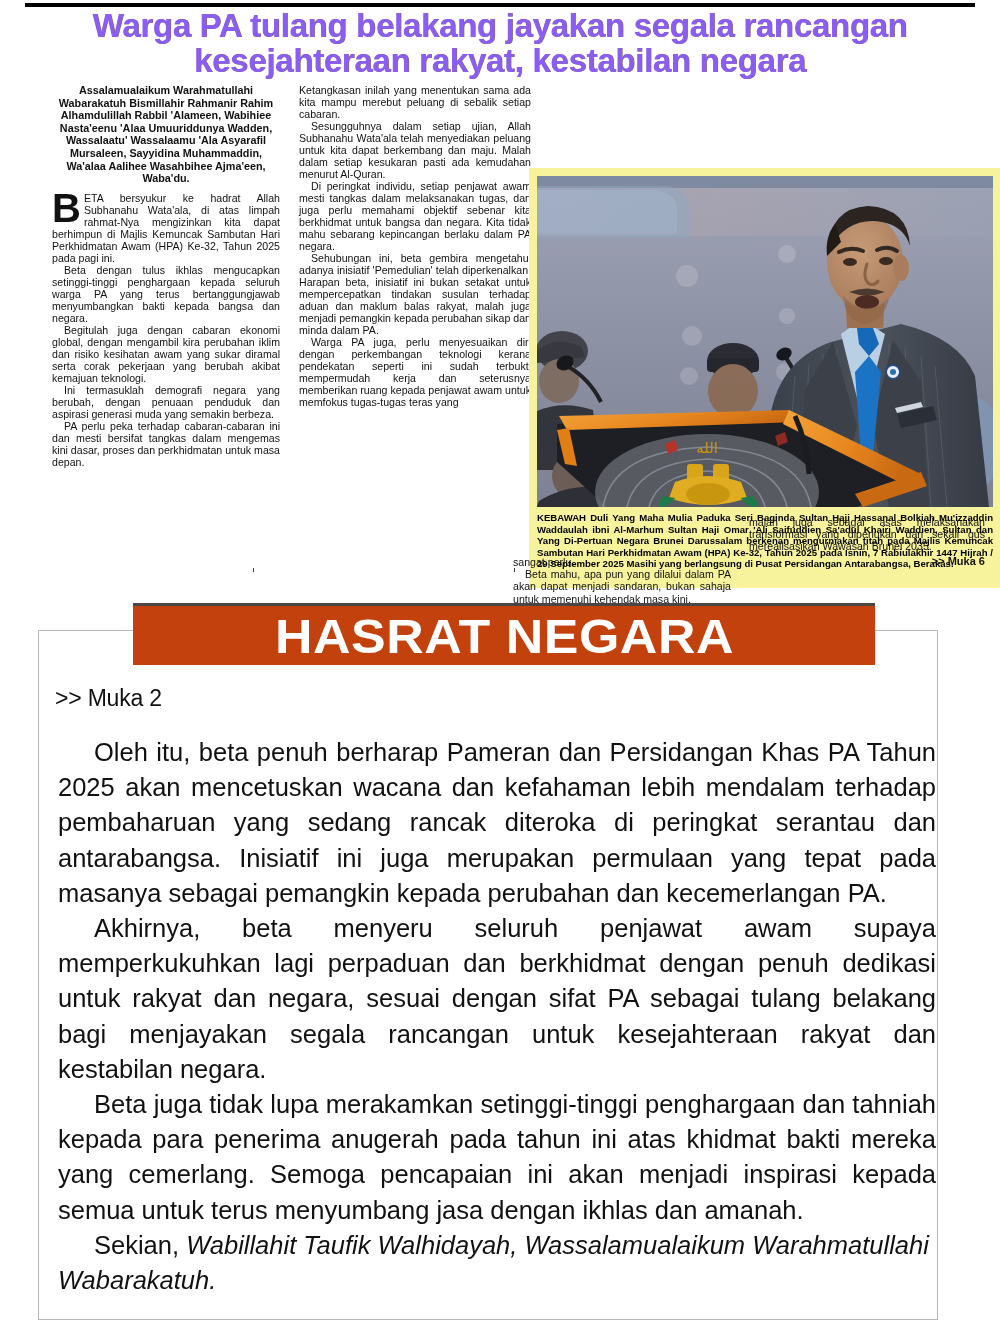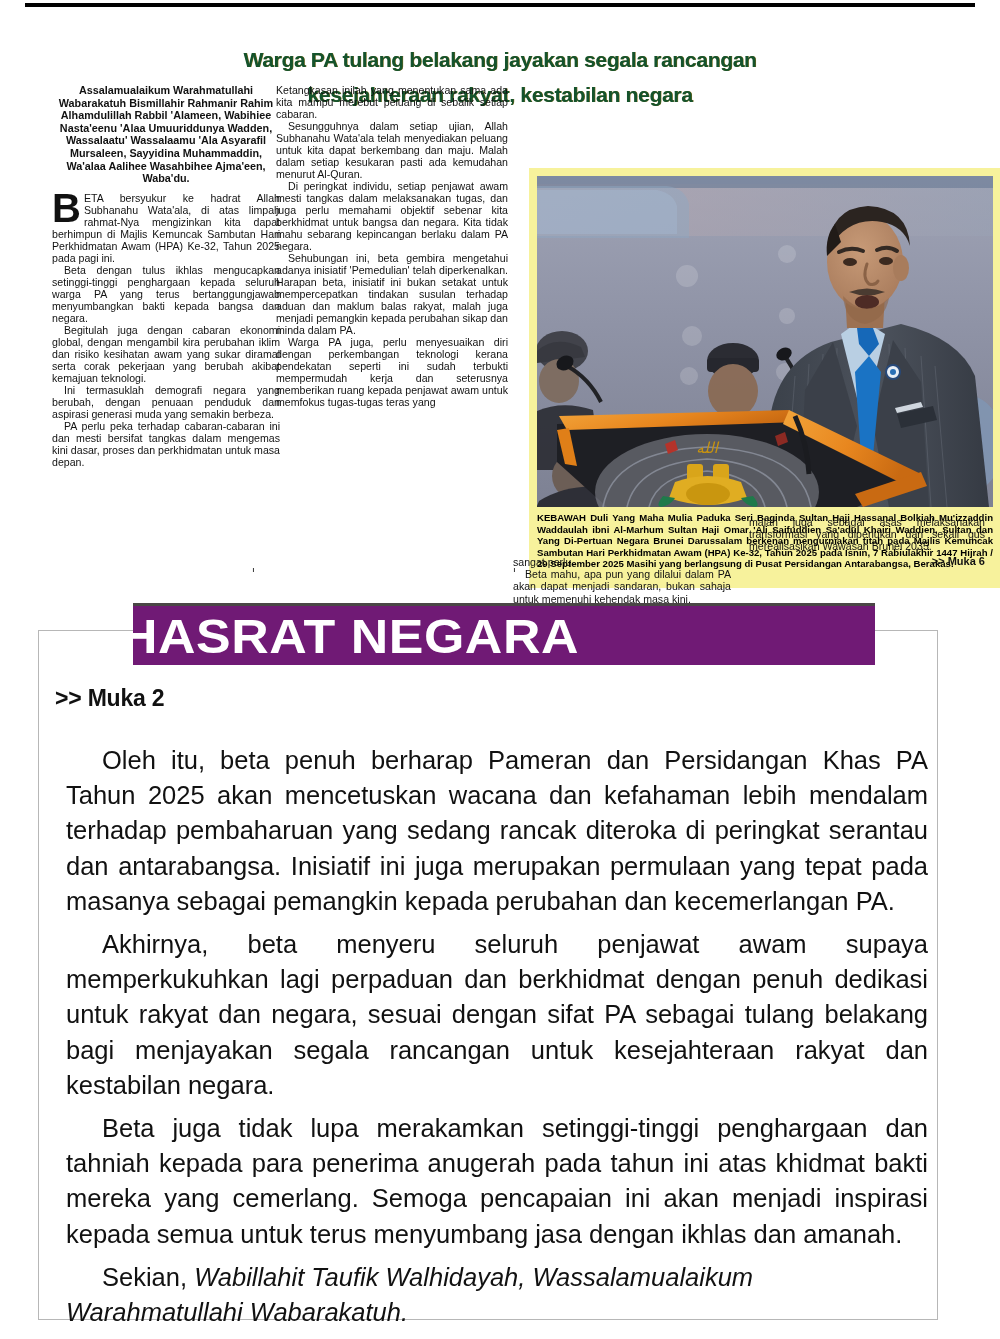--- a/index.html
+++ b/index.html
@@ -16,49 +16,48 @@
   
   .top-rule{
     position:absolute; left:25px; top:3px; width:950px; height:4px;
     background:#000;
   }
 
   
   .headline{
     position:absolute; left:28px; top:8px; width:944px;
     text-align:center;
-    color:#14532d;
+    color:#8b5cf6;
     font-weight:bold;
-    font-size:21px;
+    font-size:33px;
     line-height:35px;
     letter-spacing:-0.3px;
     font-family:"Liberation Sans", sans-serif;
     text-shadow:0.5px 0 0 #87701c;
-    margin-top:34px;
   }
   .headline .l2{ display:block; }
 
   
   .top-area{
     position:absolute; left:0; top:84px; width:1000px; height:500px;margin-left:16px;
   }
 
   .col{
     position:absolute; top:0;
     font-size:10.6px;
     line-height:12.0px;
     text-align:justify;
     text-justify:inter-word;
     color:#111;
   }
   .col p{ margin:0; text-indent:12px; }
   .col p.noind{ text-indent:0; }
 
   #col1{ left:36px; width:228px; }
-  #col2{ left:260px; width:232px; }
+  #col2{ left:283px; width:232px; }
 
   .basmalah{
     text-align:center;
     font-weight:bold;
     font-size:10.8px;
     line-height:12.6px;
     text-indent:0 !important;
     margin-bottom:7px !important;
   }
 
@@ -89,21 +88,20 @@
   .photo-frame{
     position:absolute; left:0; top:0; width:472px; height:420px;
     background:#f7f29c;
     padding:8px 8px 0 8px;
   }
   .photo{
     position:relative;
     width:456px; height:331px;
     overflow:hidden;
     background:#eab308;
-    font-style:italic;
   }
   .photo svg{ display:block; }
   .caption{
     position:absolute; left:8px; top:344px; width:456px;
     font-size:9.6px; line-height:11.6px; font-weight:bold;
     text-align:justify; color:#000;
   }
 
   
   #col3{ position:absolute; left:513px; top:516px; width:218px;
@@ -118,52 +116,52 @@
   }
 
   
   .lower-box{
     position:absolute; left:38px; top:630px; width:900px; height:690px;
     border:1px solid #b7b7b7;
     background:#fff;
   }
   .banner{
     position:absolute; left:133px; top:603px; width:742px; height:62px;
-    background:#701a75;
+    background:#c2410c;
     border-top:3px solid #4a4646;
-    display:flex; align-items:center; 
+    display:flex; align-items:center; justify-content:center;
     overflow:hidden;
   }
   .banner-text{
     color:#fff;
     font-size:49px;
     font-weight:bold;
     letter-spacing:0.5px;
     line-height:52px;
     font-family:"Liberation Sans", sans-serif;
     transform:scaleX(1.06);
   }
 
   .muka2{
     position:absolute; left:55px; top:685px;
-    font-size:23px; font-weight:bold; color:#111;
+    font-size:23px; font-weight:normal; color:#111;
     font-family:"Liberation Sans", sans-serif;
     letter-spacing:-0.2px;
   }
 
   .lower-body{
     position:absolute; left:58px; top:735px; width:878px;
     font-size:25.5px;
     line-height:35.2px;
     text-align:justify;
     text-justify:inter-word;
     color:#111;
     font-family:"Liberation Sans", sans-serif;
   }
-  .lower-body p{ margin:8px; text-indent:36px; }
+  .lower-body p{ margin:0; text-indent:36px; }
   .lower-body p.last{ text-align:left; }
   .lower-body i{ font-style:italic; }
 </style>
 </head>
 <body>
 
 <div class="top-rule"></div>
 
 <div class="headline">
   <span>Warga PA tulang belakang jayakan segala rancangan</span>

